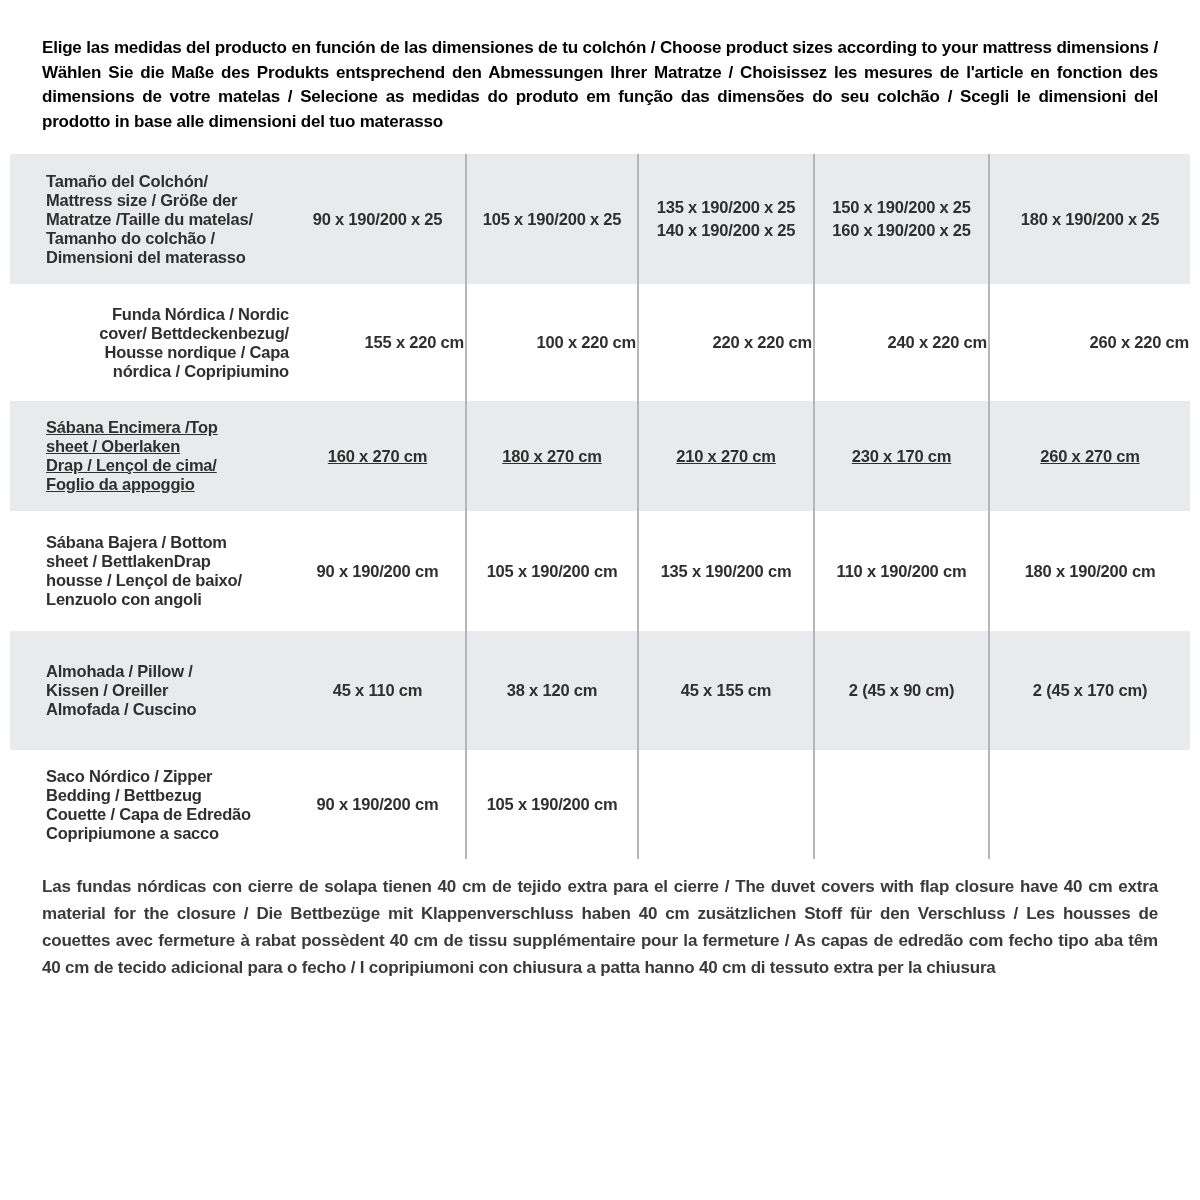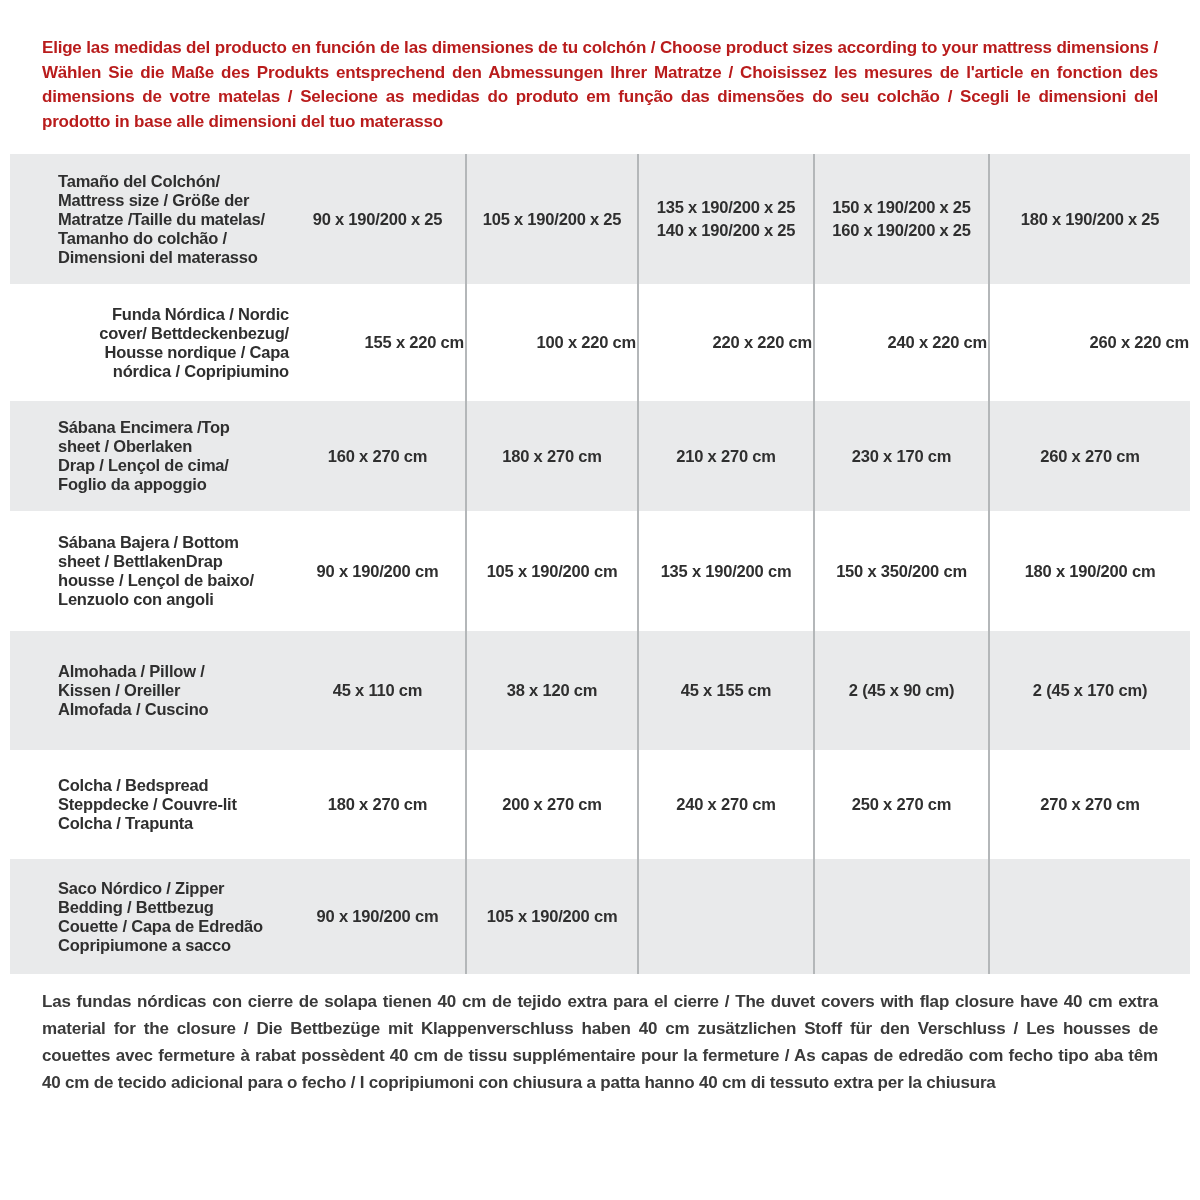--- a/index.html
+++ b/index.html
@@ -15,61 +15,61 @@
     color: #333333;
     -webkit-font-smoothing: antialiased;
   }
   .page { width: 1200px; }
 
   .intro {
     margin: 36px 42px 0 42px;
     font-size: 17px;
     line-height: 24.5px;
     text-align: justify;
-    color: #b91c1c;
+    color: #000000;
     letter-spacing: -0.2px;
   }
 
   table.size-table {
     margin: 20px 10px 0 10px;
     width: 1180px;
     border-collapse: collapse;
     table-layout: fixed;
   }
   table.size-table tr:nth-child(odd) { background: #e9eaeb; }
   table.size-table tr:nth-child(even) { background: #ffffff; }
 
   table.size-table td {
     vertical-align: middle;
     letter-spacing: -0.2px;
     white-space: pre-line;
     overflow: hidden;
   }
   table.size-table td.lbl {
     text-align: left;
-    padding-left: 48px;
+    padding-left: 36px;
     font-size: 16.5px;
     line-height: 19px;
     color: #2f2f2f;
   }
   table.size-table td.val {
     text-align: center;
     font-size: 16.5px;
     line-height: 23px;
     color: #2f2f2f;
   }
   
   table.size-table td:nth-child(n+3) {
     border-left: 2px solid #b4b7b9;
   }
 
   
   table.size-table tr:nth-child(1) td { height: 128px; }
   table.size-table tr:nth-child(2) td { height: 115px; text-align: right; }
-  table.size-table tr:nth-child(3) td { height: 108px; }
+  table.size-table tr:nth-child(3) td { height: 108px; text-decoration: underline; }
   table.size-table tr:nth-child(4) td { height: 118px; }
   table.size-table tr:nth-child(5) td { height: 117px; }
   table.size-table tr:nth-child(6) td { height: 107px; }
   table.size-table tr:nth-child(7) td { height: 113px; }
   table.size-table tr:nth-child(8) td { height: 105px; }
 
   .footnote {
     margin: 14px 42px 0 42px;
     font-size: 17px;
     line-height: 27px;
@@ -132,42 +132,32 @@
         <td class="val">260 x 270 cm</td>
       </tr>
       <tr>
         <td class="lbl">Sábana Bajera / Bottom
 sheet / BettlakenDrap
 housse / Lençol de baixo/
 Lenzuolo con angoli</td>
         <td class="val">90 x 190/200 cm</td>
         <td class="val">105 x 190/200 cm</td>
         <td class="val">135 x 190/200 cm</td>
-        <td class="val">150 x 350/200 cm</td>
+        <td class="val">110 x 190/200 cm</td>
         <td class="val">180 x 190/200 cm</td>
       </tr>
       <tr>
         <td class="lbl">Almohada / Pillow /
 Kissen / Oreiller
 Almofada / Cuscino</td>
         <td class="val">45 x 110 cm</td>
         <td class="val">38 x 120 cm</td>
         <td class="val">45 x 155 cm</td>
         <td class="val">2 (45 x 90 cm)</td>
         <td class="val">2 (45 x 170 cm)</td>
-      </tr>
-      <tr>
-        <td class="lbl">Colcha / Bedspread
-Steppdecke / Couvre-lit
-Colcha / Trapunta</td>
-        <td class="val">180 x 270 cm</td>
-        <td class="val">200 x 270 cm</td>
-        <td class="val">240 x 270 cm</td>
-        <td class="val">250 x 270 cm</td>
-        <td class="val">270 x 270 cm</td>
       </tr>
       <tr>
         <td class="lbl">Saco Nórdico / Zipper
 Bedding / Bettbezug
 Couette / Capa de Edredão
 Copripiumone a sacco</td>
         <td class="val">90 x 190/200 cm</td>
         <td class="val">105 x 190/200 cm</td>
         <td class="val"></td>
         <td class="val"></td>

